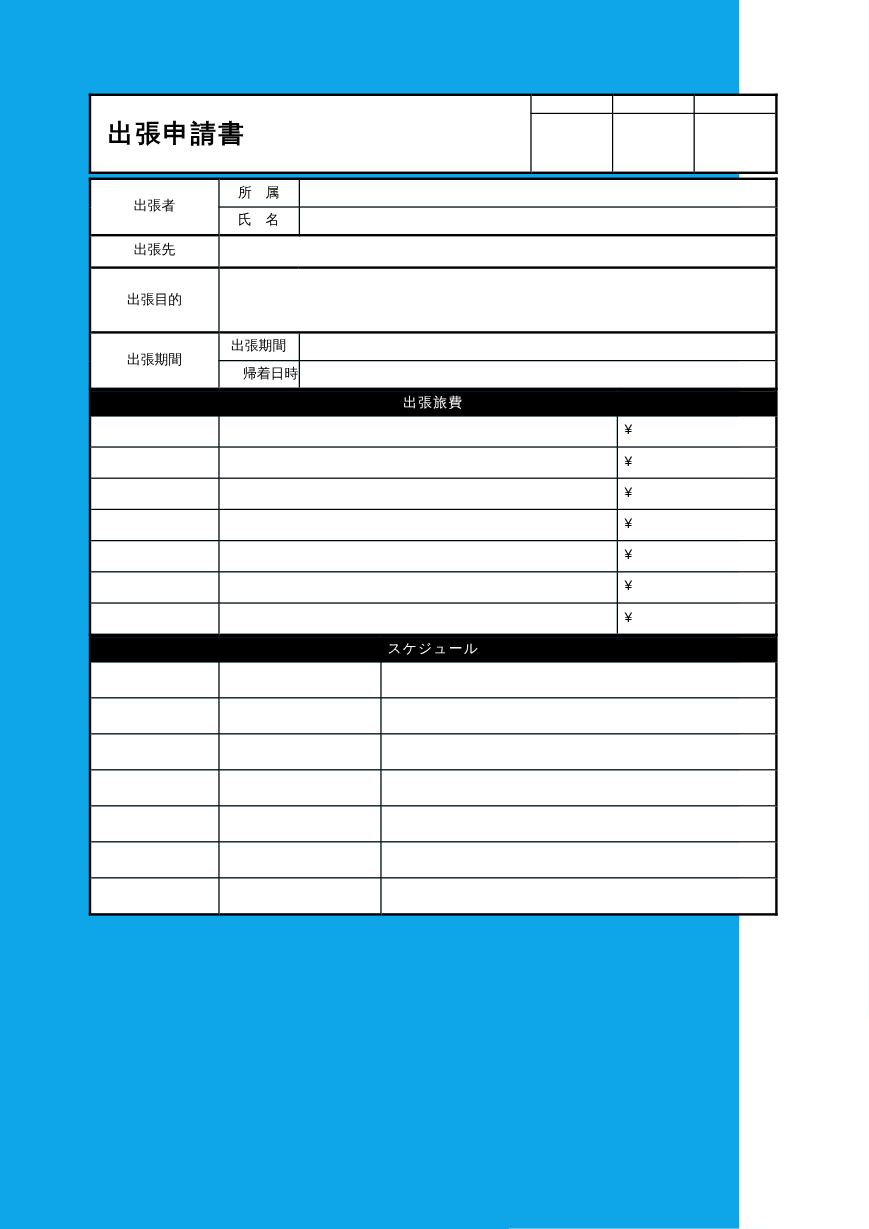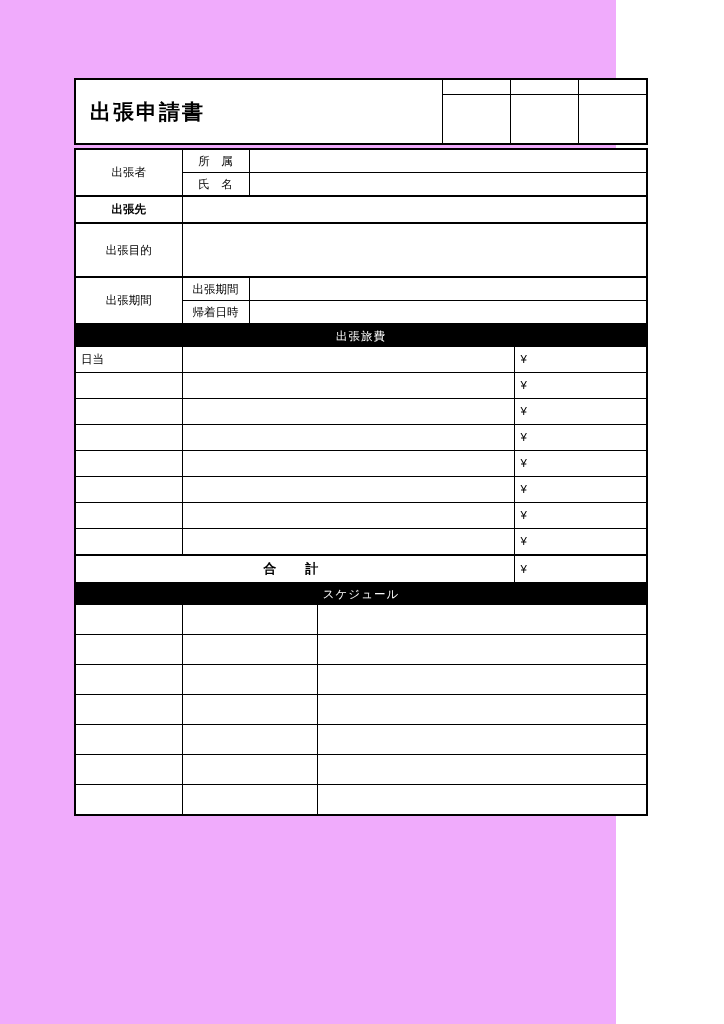--- a/index.html
+++ b/index.html
@@ -12,21 +12,21 @@
     height: 1024px;
     font-family: "Liberation Sans", "DejaVu Sans", sans-serif;
     color: #000000;
     -webkit-font-smoothing: none;
   }
 
   .page {
     position: relative;
     width: 616px;
     height: 1024px;
-    background: #f0abfc;
+    background: #0ea5e9;
     box-sizing: border-box;
   }
 
   
   .form-wrap {
     position: absolute;
     left: 74px;
     top: 78px;
     width: 572px;
   }
@@ -165,58 +165,50 @@
         <tr>
           <td rowspan="2" class="thick-l thick-t">出張者</td>
           <td class="thick-t" style="height:22px;">所　属</td>
           <td class="thick-t thick-r lbl-left"></td>
         </tr>
         <tr>
           <td style="height:22px;">氏　名</td>
           <td class="thick-r lbl-left"></td>
         </tr>
         <tr>
-          <td class="thick-l thick-t" style="height:25px;font-weight:bold;">出張先</td>
+          <td class="thick-l thick-t" style="height:25px;">出張先</td>
           <td colspan="2" class="thick-t thick-r lbl-left"></td>
         </tr>
         <tr>
           <td class="thick-l thick-t" style="height:52px;">出張目的</td>
           <td colspan="2" class="thick-t thick-r lbl-left"></td>
         </tr>
         <tr>
           <td rowspan="2" class="thick-l thick-t thick-b">出張期間</td>
           <td class="thick-t" style="height:22px;">出張期間</td>
           <td class="thick-t thick-r lbl-left"></td>
         </tr>
         <tr>
-          <td class="thick-b" style="height:22px;">帰着日時</td>
+          <td class="thick-b" style="height:22px;text-align:right;">帰着日時</td>
           <td class="thick-b thick-r lbl-left"></td>
         </tr>
       </tbody>
     </table>
 
     <table class="grid">
       <colgroup>
         <col style="width:107px">
         <col style="width:332px">
         <col style="width:133px">
       </colgroup>
       <tbody>
         <tr>
           <td colspan="3" class="band">出張旅費</td>
         </tr>
         <tr>
-          <td class="thick-l lbl-left" style="height:25px;">日当</td>
-          <td class="lbl-left"></td>
-          <td class="thick-r yen">
-            <span>¥</span>
-            <span></span>
-          </td>
-        </tr>
-        <tr>
           <td class="thick-l lbl-left" style="height:25px;"></td>
           <td class="lbl-left"></td>
           <td class="thick-r yen">
             <span>¥</span>
             <span></span>
           </td>
         </tr>
         <tr>
           <td class="thick-l lbl-left" style="height:25px;"></td>
           <td class="lbl-left"></td>
@@ -254,27 +246,20 @@
           <td class="lbl-left"></td>
           <td class="thick-r yen">
             <span>¥</span>
             <span></span>
           </td>
         </tr>
         <tr>
           <td class="thick-l lbl-left thick-b" style="height:25px;"></td>
           <td class="lbl-left thick-b"></td>
           <td class="thick-r yen thick-b">
-            <span>¥</span>
-            <span></span>
-          </td>
-        </tr>
-        <tr>
-          <td colspan="2" class="thick-l total-cell" style="height:26px;">合　計</td>
-          <td class="thick-r yen">
             <span>¥</span>
             <span></span>
           </td>
         </tr>
       </tbody>
     </table>
 
     <table class="grid">
       <colgroup>
         <col style="width:107px">

